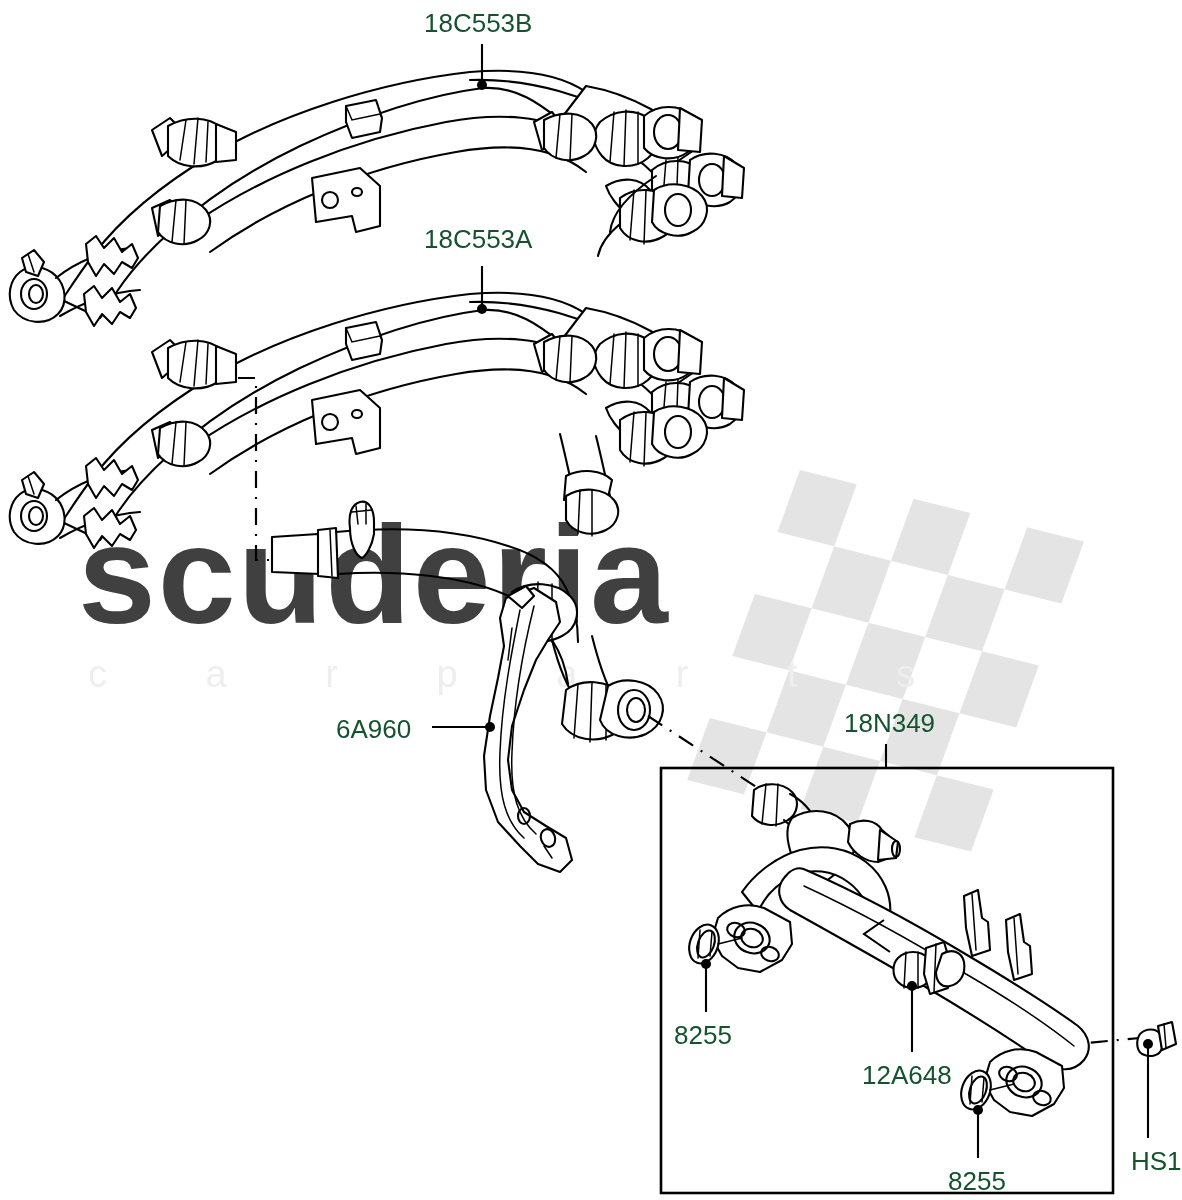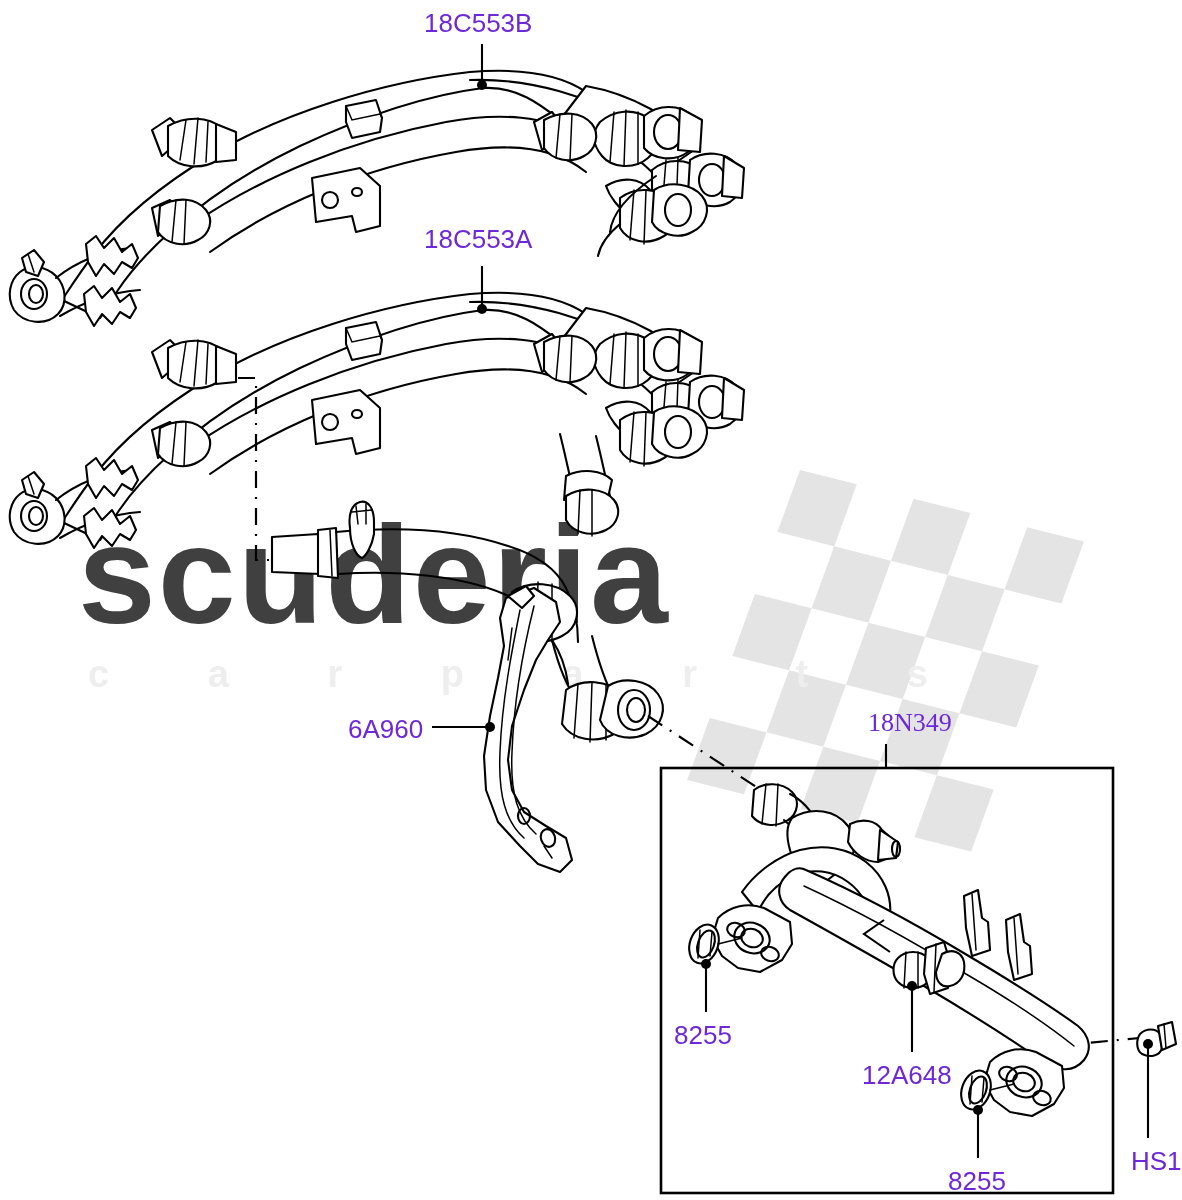--- a/index.html
+++ b/index.html
@@ -1,22 +1,22 @@
 <!DOCTYPE html>
 <html><head>
 <meta charset="utf-8">
 <style>
   html,body{margin:0;padding:0;background:#ffffff;}
   body{width:1182px;height:1200px;overflow:hidden;font-family:"Liberation Sans",sans-serif;}
   #stage{position:relative;width:1182px;height:1200px;background:#fff;}
   #stage > svg{position:absolute;left:0;top:0;}
   .wm-text{position:absolute;font-family:"Liberation Sans",sans-serif;user-select:none;pointer-events:none;}
   .wm-scuderia{left:78px;top:505px;font-size:140px;font-weight:700;color:#404040;letter-spacing:2px;line-height:1;}
-  .wm-carparts{left:88px;top:655px;font-size:38px;font-weight:700;color:#eeeeee;letter-spacing:44px;line-height:1;}
-  .lbl{position:absolute;color:#6d28d9;font-size:26px;font-family:"Liberation Sans",sans-serif;white-space:nowrap;font-weight:400;}
+  .wm-carparts{left:88px;top:655px;font-size:38px;font-weight:400;color:#eeeeee;letter-spacing:44px;line-height:1;}
+  .lbl{position:absolute;color:#14532d;font-size:26px;font-family:"Liberation Sans",sans-serif;white-space:nowrap;font-weight:400;}
 </style>
 </head>
 <body>
 
 <div id="stage">
 
   <svg width="1182" height="1200" viewBox="0 0 1182 1200" aria-hidden="true">
     <g fill="#e4e4e4">
 
       <g transform="translate(800,470) skewX(-20) skewY(13)">
@@ -322,20 +322,20 @@
       <line class="lead" x1="978" y1="1112" x2="978" y2="1158"></line>
       <circle class="dot" cx="978" cy="1110" r="5"></circle>
 
       <line class="lead" x1="1148" y1="1046" x2="1148" y2="1138"></line>
       <circle class="dot" cx="1148" cy="1044" r="5"></circle>
     </g>
   </svg>
 
   <div class="lbl" style="left:424px;top:8px;">18C553B</div>
   <div class="lbl" style="left:424px;top:224px;">18C553A</div>
-  <div class="lbl" style="left:348px;top:714px;">6A960</div>
-  <div class="lbl" style="left:868px;top:708px;font-family:Liberation Serif, serif;">18N349</div>
+  <div class="lbl" style="left:336px;top:714px;">6A960</div>
+  <div class="lbl" style="left:844px;top:708px;">18N349</div>
   <div class="lbl" style="left:674px;top:1020px;">8255</div>
   <div class="lbl" style="left:862px;top:1060px;">12A648</div>
   <div class="lbl" style="left:948px;top:1166px;">8255</div>
   <div class="lbl" style="left:1119px;top:1146px;margin-left:12px;">HS1</div>
 
 </div>
 
 </body></html>

